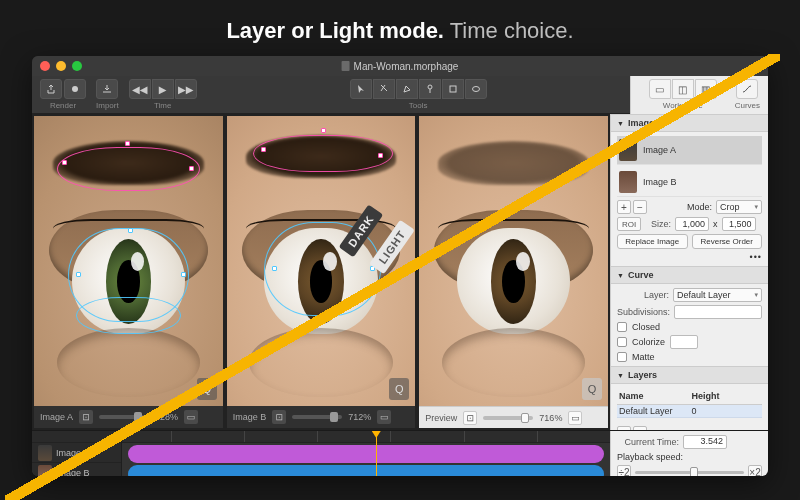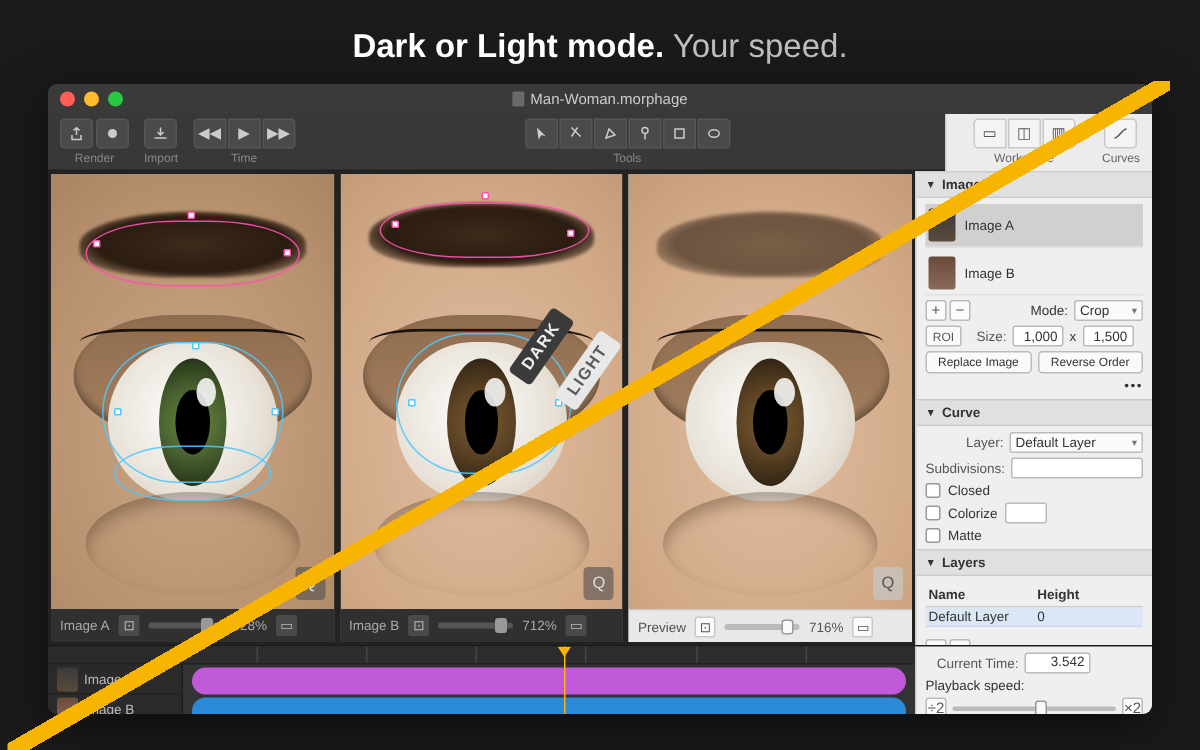--- a/index.html
+++ b/index.html
@@ -119,21 +119,21 @@
   .label-light{background:#e8e8e8; color:#5a5a5a; left:365px; top:238px;}
 
   
   .toolbar .right-cluster{display:flex; gap:8px; background:#ececec; padding:4px 8px; margin:-4px -8px -4px 0; border-left:1px solid #ccc;}
   svg{display:block;}
 </style>
 </head>
 <body>
 
 <div class="headline">
-  <span class="bold">Dark or Light mode.</span><span class="light"> Your speed.</span>
+  <span class="bold">Layer or Light mode.</span><span class="light"> Time choice.</span>
 </div>
 
 <div class="window">
 
   <div class="titlebar">
     <div class="traffic">
       <span class="t-close"></span>
       <span class="t-min"></span>
       <span class="t-max"></span>
     </div>

